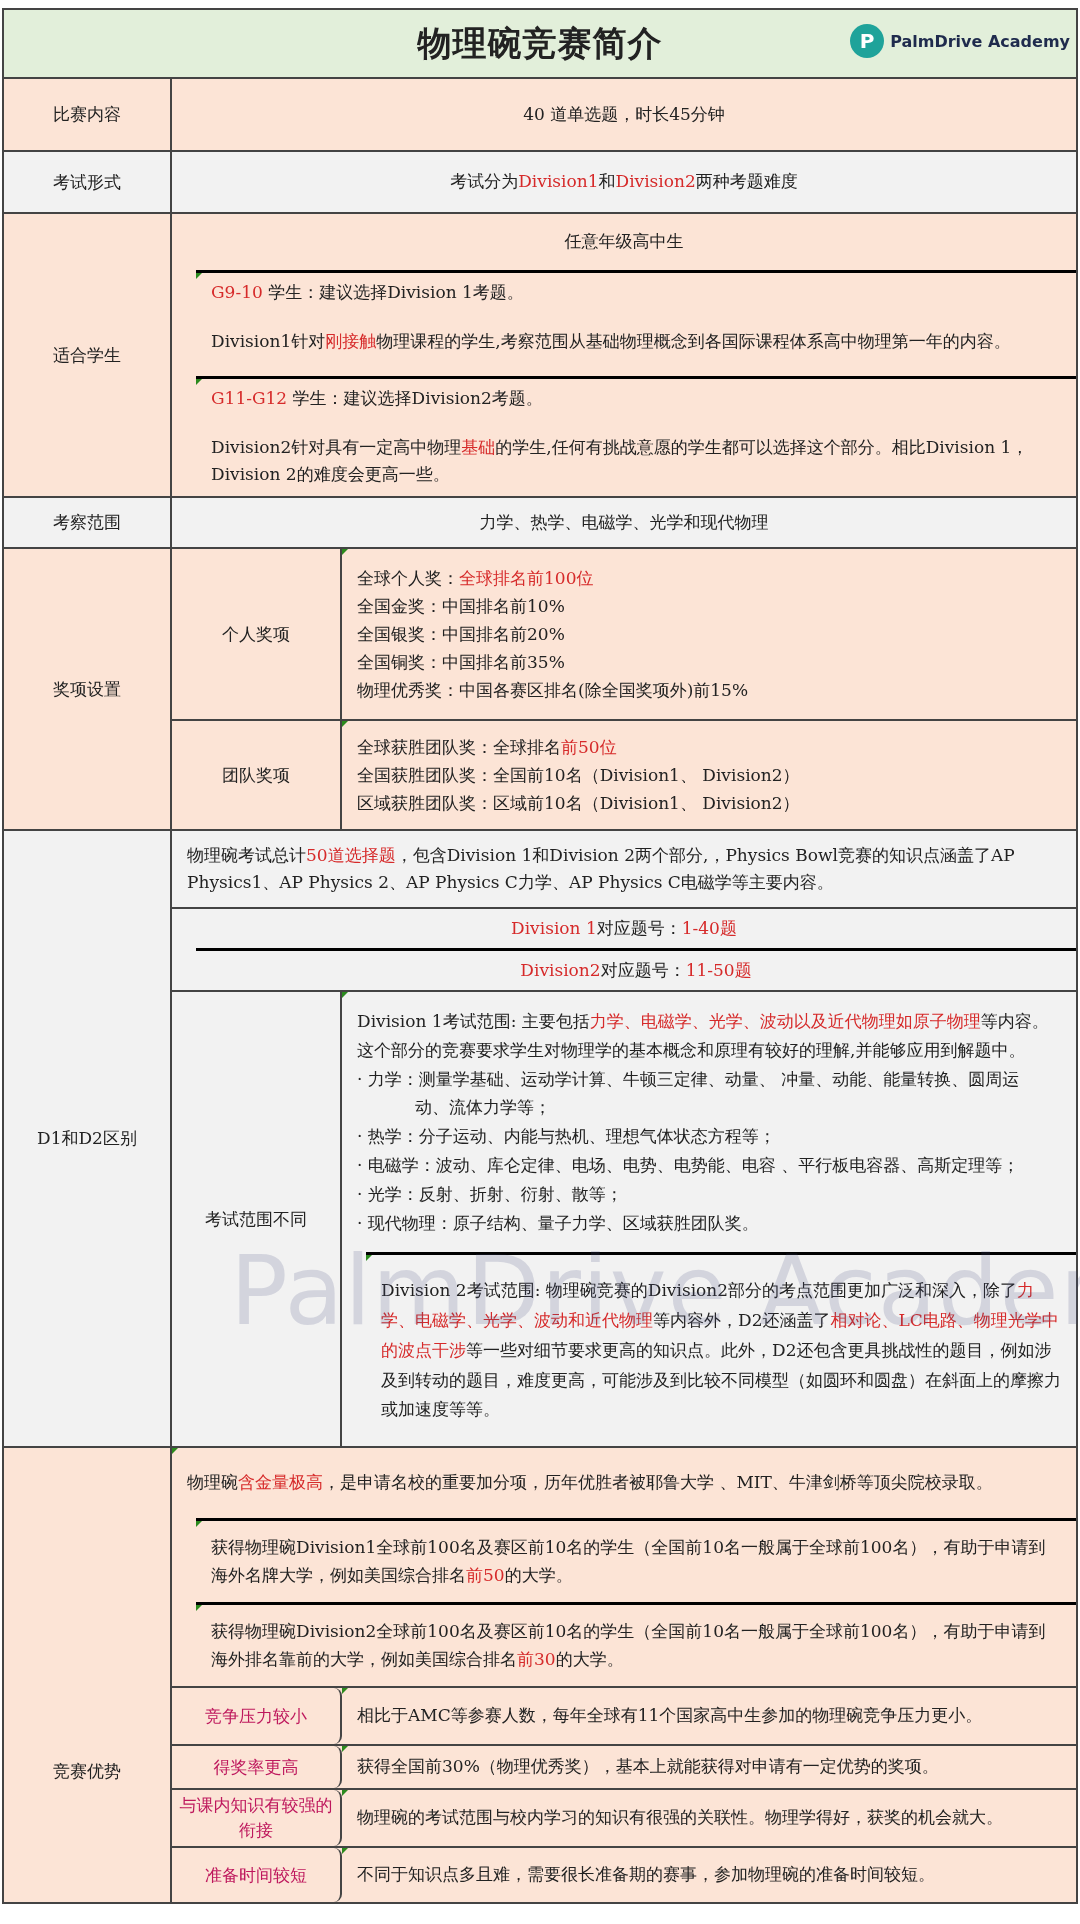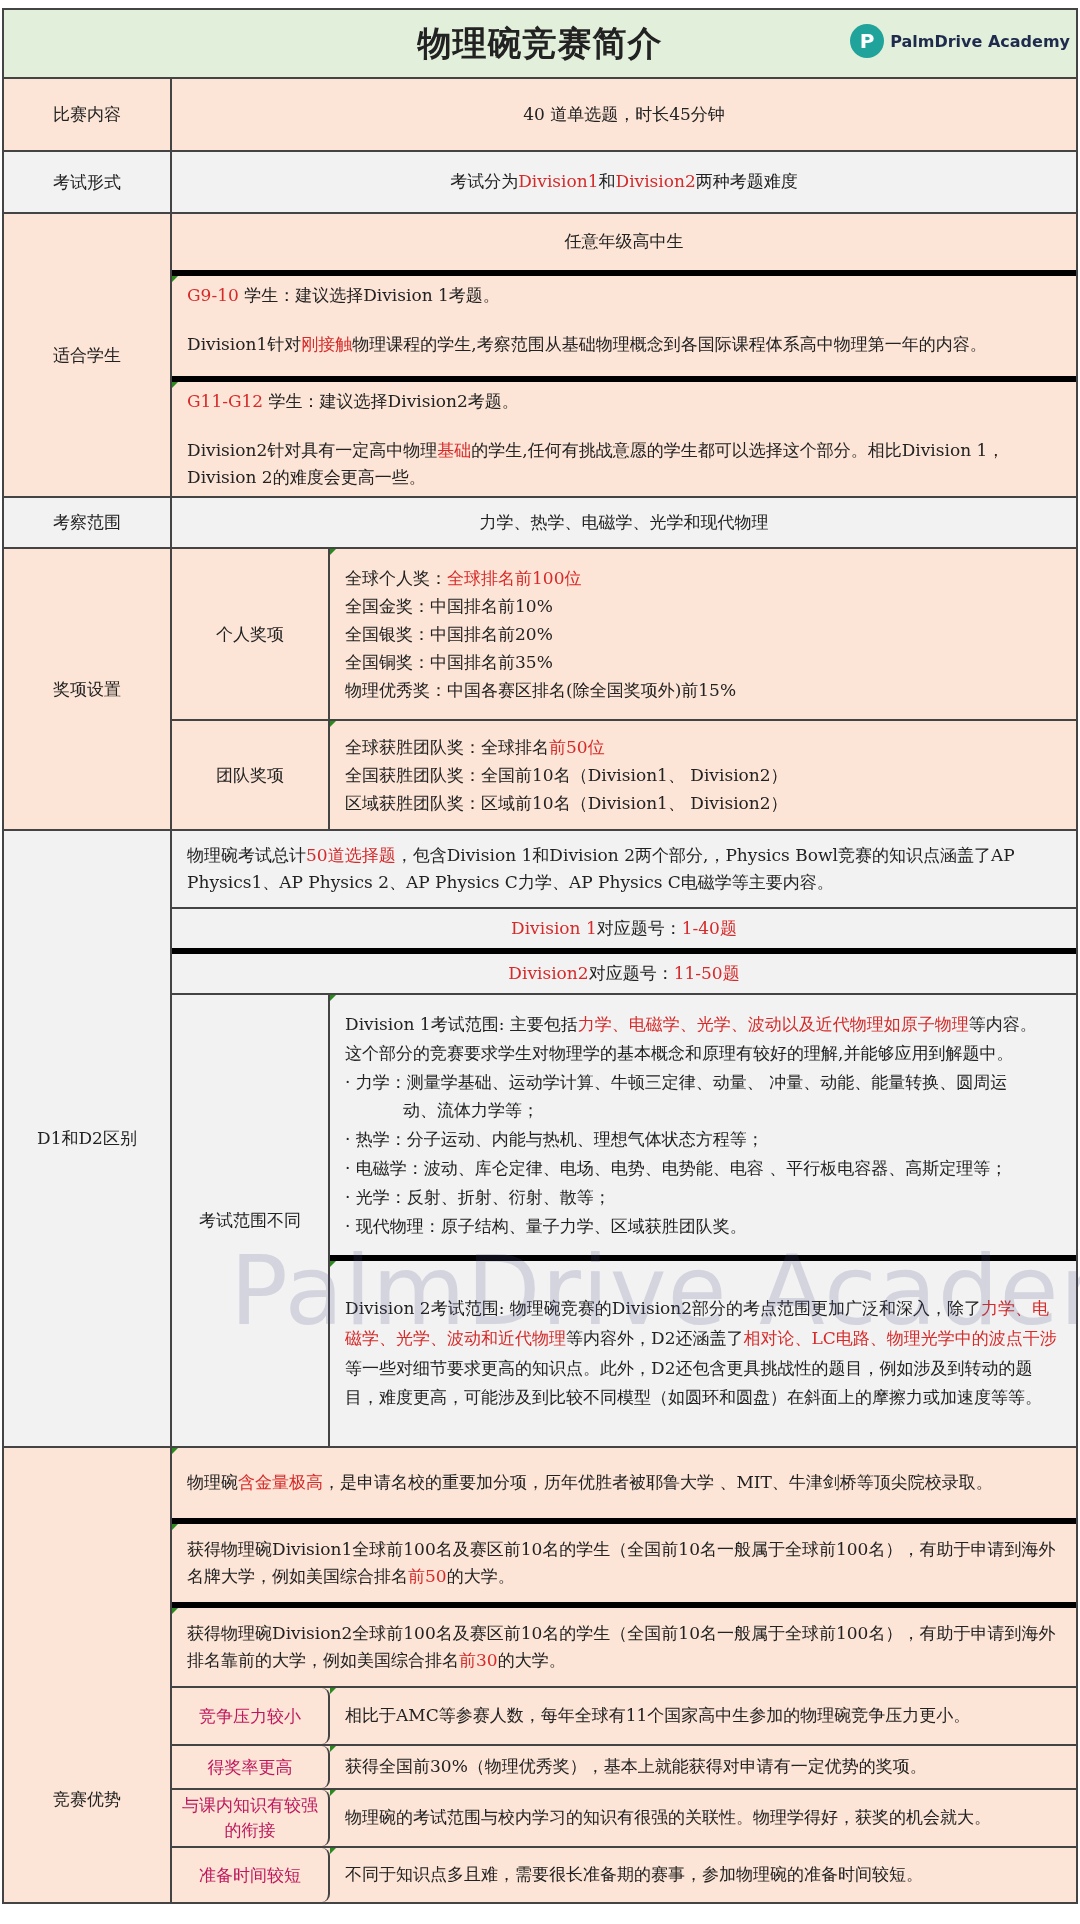--- a/index.html
+++ b/index.html
@@ -5,25 +5,25 @@
   * { box-sizing: border-box; margin: 0; padding: 0; }
   html, body { width: 1080px; height: 1924px; background: #ffffff; overflow: hidden; }
   body { font-family: "DejaVu Serif", "Liberation Serif", serif; color: #222; position: relative; }
   .sheet { position: absolute; left: 2px; top: 8px; width: 1076px; border: 2px solid #444; }
   .row { display: flex; border-top: 2px solid #444; position: relative; }
   .row:first-child { border-top: none; }
   .peach { background: #fce4d6; }
   .grey { background: #f2f2f2; }
   .green { background: #e2efda; }
   .label { width: 168px; flex: none; border-right: 2px solid #444; display: flex; align-items: center; justify-content: center; font-size: 17px; text-align: center; }
-  .sublabel { width: 158px; flex: none; border-right: 2px solid #444; display: flex; align-items: center; justify-content: center; font-size: 17px; text-align: center; padding: 0 4px; }
+  .sublabel { width: 170px; flex: none; border-right: 2px solid #444; display: flex; align-items: center; justify-content: center; font-size: 17px; text-align: center; padding: 0 4px; }
   .body { flex: 1; display: flex; flex-direction: column; }
   .cell { flex: 1; display: flex; align-items: center; font-size: 17px; line-height: 1.6; padding: 6px 15px; position: relative; }
   .cell.center { justify-content: center; }
-  .cell + .cell { border-top: 6px solid #000000; }
+  .cell + .cell { border-top: 3px solid #000000; margin-left: 24px; }
   .subrow { display: flex; border-top: 2px solid #444; }
   .subrow:first-child { border-top: none; }
   .red { color: #d62a2a; }
   .lab-red { color: #be185d; border-radius: 8px; }
   .tick::before { content: ""; position: absolute; left: 0; top: 0; width: 0; height: 0; border-top: 6px solid #2b8a1e; border-right: 6px solid transparent; }
   .title-row { height: 67px; align-items: center; justify-content: center; }
   .title { font-size: 34px; font-weight: bold; letter-spacing: 1px; }
   .logo { position: absolute; right: 6px; top: 14px; display: flex; align-items: center; gap: 6px; }
   .logo-mark { width: 34px; height: 34px; border-radius: 50%; background: #1fa39a; display: flex; align-items: center; justify-content: center; color: #fff; font-family: "DejaVu Sans", sans-serif; font-weight: bold; font-size: 20px; }
   .logo-text { font-family: "DejaVu Sans", sans-serif; font-size: 16px; color: #1f2b4d; font-weight: bold; }
@@ -161,21 +161,21 @@
           </div>
           <div class="cell tick">
             <div style="line-height:1.75"><span>Division 2考试范围: 物理碗竞赛的Division2部分的考点范围更加广泛和深入，除了</span><span class="red">力学、电磁学、光学、波动和近代物理</span><span>等内容外，D2还涵盖了</span><span class="red">相对论、LC电路、物理光学中的波点干涉</span><span>等一些对细节要求更高的知识点。此外，D2还包含更具挑战性的题目，例如涉及到转动的题目，难度更高，可能涉及到比较不同模型（如圆环和圆盘）在斜面上的摩擦力或加速度等等。</span></div>
           </div>
         </div>
       </div>
     </div>
   </div>
 
   <div class="row peach" style="height:456px">
-    <div class="label" style="align-items:flex-end; padding-bottom:91px">竞赛优势</div>
+    <div class="label" style="align-items:flex-end; padding-bottom:119px">竞赛优势</div>
     <div class="body">
       <div class="cell tick" style="flex:0 0 70px">
         <div><span>物理碗</span><span class="red">含金量极高</span><span>，是申请名校的重要加分项，历年优胜者被耶鲁大学 、MIT、牛津剑桥等顶尖院校录取。</span></div>
       </div>
       <div class="cell tick" style="flex:0 0 84px">
         <div><span>获得物理碗Division1全球前100名及赛区前10名的学生（全国前10名一般属于全球前100名），有助于申请到海外名牌大学，例如美国综合排名</span><span class="red">前50</span><span>的大学。</span></div>
       </div>
       <div class="cell tick" style="flex:0 0 84px">
         <div><span>获得物理碗Division2全球前100名及赛区前10名的学生（全国前10名一般属于全球前100名），有助于申请到海外排名靠前的大学，例如美国综合排名</span><span class="red">前30</span><span>的大学。</span></div>
       </div>

